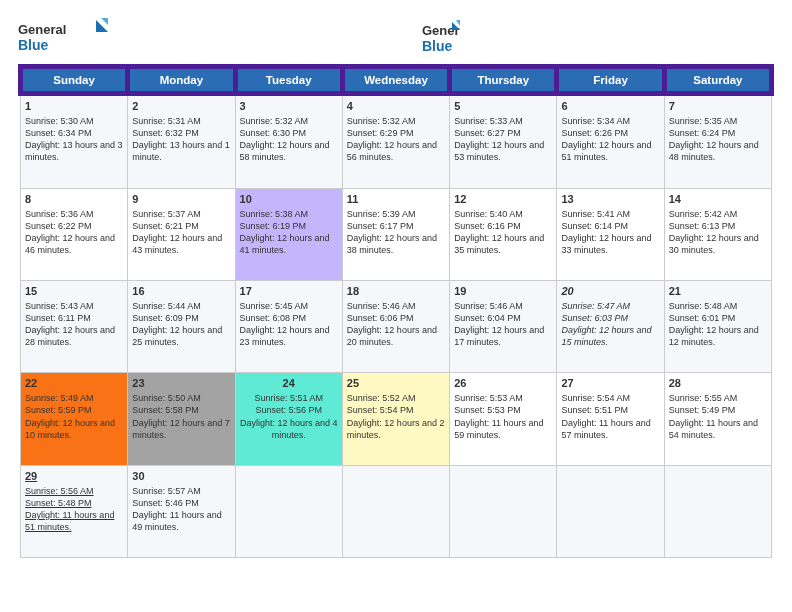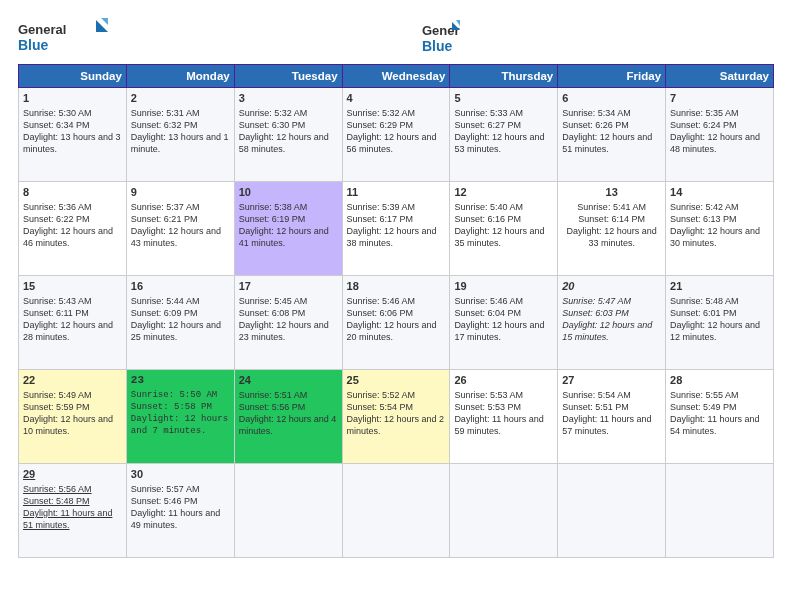--- a/index.html
+++ b/index.html
@@ -46,22 +46,22 @@
       border-collapse: collapse;
       width: 100%;
       table-layout: fixed;
     }
     .calendar th {
       background: #2a6db5;
       color: #fff;
       font-size: 11.5px;
       font-weight: bold;
       padding: 5px 4px;
-      text-align: right;
-      border: 1px solid #4c1d95;
+      text-align: center;
+      border: 5px solid #4c1d95;
     }
     .calendar td {
       border: 1px solid #ccc;
       vertical-align: top;
       padding: 3px 4px;
       font-size: 9px;
       color: #333;
       line-height: 1.35;
       background: #fff;
     }
@@ -129,36 +129,36 @@
           <td style="background: rgb(245, 247, 250);"><span class="day-num">5</span><span>Sunrise: 5:33 AM</span><br><span>Sunset: 6:27 PM</span><br><span>Daylight: 12 hours and 53 minutes.</span></td>
           <td style="background: rgb(245, 247, 250);"><span class="day-num">6</span><span>Sunrise: 5:34 AM</span><br><span>Sunset: 6:26 PM</span><br><span>Daylight: 12 hours and 51 minutes.</span></td>
           <td style="background: rgb(245, 247, 250);"><span class="day-num">7</span><span>Sunrise: 5:35 AM</span><br><span>Sunset: 6:24 PM</span><br><span>Daylight: 12 hours and 48 minutes.</span></td>
         </tr>
         <tr>
           <td style="background: rgb(255, 255, 255);"><span class="day-num">8</span><span>Sunrise: 5:36 AM</span><br><span>Sunset: 6:22 PM</span><br><span>Daylight: 12 hours and 46 minutes.</span></td>
           <td style="background: rgb(255, 255, 255);"><span class="day-num">9</span><span>Sunrise: 5:37 AM</span><br><span>Sunset: 6:21 PM</span><br><span>Daylight: 12 hours and 43 minutes.</span></td>
           <td style="background: #c4b5fd;"><span class="day-num">10</span><span>Sunrise: 5:38 AM</span><br><span>Sunset: 6:19 PM</span><br><span>Daylight: 12 hours and 41 minutes.</span></td>
           <td style="background: rgb(255, 255, 255);"><span class="day-num">11</span><span>Sunrise: 5:39 AM</span><br><span>Sunset: 6:17 PM</span><br><span>Daylight: 12 hours and 38 minutes.</span></td>
           <td style="background: rgb(255, 255, 255);"><span class="day-num">12</span><span>Sunrise: 5:40 AM</span><br><span>Sunset: 6:16 PM</span><br><span>Daylight: 12 hours and 35 minutes.</span></td>
-          <td style="background: rgb(255, 255, 255); text-align: center;"><span class="day-num">13</span><span>Sunrise: 5:41 AM</span><br><span>Sunset: 6:14 PM</span><br><span>Daylight: 12 hours and 33 minutes.</span></td>
+          <td style="background: rgb(255, 255, 255);"><span class="day-num">13</span><span>Sunrise: 5:41 AM</span><br><span>Sunset: 6:14 PM</span><br><span>Daylight: 12 hours and 33 minutes.</span></td>
           <td style="background: rgb(255, 255, 255);"><span class="day-num">14</span><span>Sunrise: 5:42 AM</span><br><span>Sunset: 6:13 PM</span><br><span>Daylight: 12 hours and 30 minutes.</span></td>
         </tr>
         <tr>
           <td style="background: rgb(245, 247, 250);"><span class="day-num">15</span><span>Sunrise: 5:43 AM</span><br><span>Sunset: 6:11 PM</span><br><span>Daylight: 12 hours and 28 minutes.</span></td>
           <td style="background: rgb(245, 247, 250);"><span class="day-num">16</span><span>Sunrise: 5:44 AM</span><br><span>Sunset: 6:09 PM</span><br><span>Daylight: 12 hours and 25 minutes.</span></td>
           <td style="background: rgb(245, 247, 250);"><span class="day-num">17</span><span>Sunrise: 5:45 AM</span><br><span>Sunset: 6:08 PM</span><br><span>Daylight: 12 hours and 23 minutes.</span></td>
           <td style="background: rgb(245, 247, 250);"><span class="day-num">18</span><span>Sunrise: 5:46 AM</span><br><span>Sunset: 6:06 PM</span><br><span>Daylight: 12 hours and 20 minutes.</span></td>
           <td style="background: rgb(245, 247, 250);"><span class="day-num">19</span><span>Sunrise: 5:46 AM</span><br><span>Sunset: 6:04 PM</span><br><span>Daylight: 12 hours and 17 minutes.</span></td>
           <td style="background: rgb(245, 247, 250); font-style: italic;"><span class="day-num">20</span><span>Sunrise: 5:47 AM</span><br><span>Sunset: 6:03 PM</span><br><span>Daylight: 12 hours and 15 minutes.</span></td>
           <td style="background: rgb(245, 247, 250);"><span class="day-num">21</span><span>Sunrise: 5:48 AM</span><br><span>Sunset: 6:01 PM</span><br><span>Daylight: 12 hours and 12 minutes.</span></td>
         </tr>
         <tr>
-          <td style="background: #fef9c3;"><span class="day-num">22</span><span>Sunrise: 5:49 AM</span><br><span>Sunset: 5:59 PM</span><br><span>Daylight: 12 hours and 10 minutes.</span></td>
-          <td style="background: #22c55e; font-family: Liberation Mono, monospace;"><span class="day-num">23</span><span>Sunrise: 5:50 AM</span><br><span>Sunset: 5:58 PM</span><br><span>Daylight: 12 hours and 7 minutes.</span></td>
-          <td style="background: #22c55e;"><span class="day-num">24</span><span>Sunrise: 5:51 AM</span><br><span>Sunset: 5:56 PM</span><br><span>Daylight: 12 hours and 4 minutes.</span></td>
+          <td style="background: #f97316;"><span class="day-num">22</span><span>Sunrise: 5:49 AM</span><br><span>Sunset: 5:59 PM</span><br><span>Daylight: 12 hours and 10 minutes.</span></td>
+          <td style="background: #a3a3a3;"><span class="day-num">23</span><span>Sunrise: 5:50 AM</span><br><span>Sunset: 5:58 PM</span><br><span>Daylight: 12 hours and 7 minutes.</span></td>
+          <td style="background: #5eead4; text-align: center;"><span class="day-num">24</span><span>Sunrise: 5:51 AM</span><br><span>Sunset: 5:56 PM</span><br><span>Daylight: 12 hours and 4 minutes.</span></td>
           <td style="background: #fef9c3;"><span class="day-num">25</span><span>Sunrise: 5:52 AM</span><br><span>Sunset: 5:54 PM</span><br><span>Daylight: 12 hours and 2 minutes.</span></td>
           <td style="background: rgb(255, 255, 255);"><span class="day-num">26</span><span>Sunrise: 5:53 AM</span><br><span>Sunset: 5:53 PM</span><br><span>Daylight: 11 hours and 59 minutes.</span></td>
           <td style="background: rgb(255, 255, 255);"><span class="day-num">27</span><span>Sunrise: 5:54 AM</span><br><span>Sunset: 5:51 PM</span><br><span>Daylight: 11 hours and 57 minutes.</span></td>
           <td style="background: rgb(255, 255, 255);"><span class="day-num">28</span><span>Sunrise: 5:55 AM</span><br><span>Sunset: 5:49 PM</span><br><span>Daylight: 11 hours and 54 minutes.</span></td>
         </tr>
         <tr>
           <td style="background: rgb(245, 247, 250); text-decoration: underline;"><span class="day-num">29</span><span>Sunrise: 5:56 AM</span><br><span>Sunset: 5:48 PM</span><br><span>Daylight: 11 hours and 51 minutes.</span></td>
           <td style="background: rgb(245, 247, 250);"><span class="day-num">30</span><span>Sunrise: 5:57 AM</span><br><span>Sunset: 5:46 PM</span><br><span>Daylight: 11 hours and 49 minutes.</span></td>
           <td class="empty-cell" style="background: rgb(245, 247, 250);"></td>
           <td class="empty-cell" style="background: rgb(245, 247, 250);"></td>

